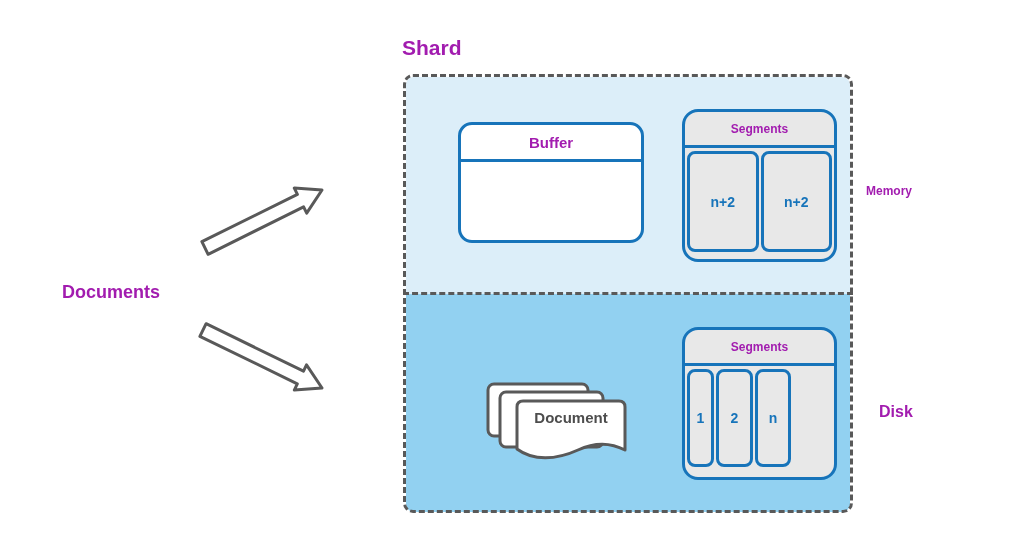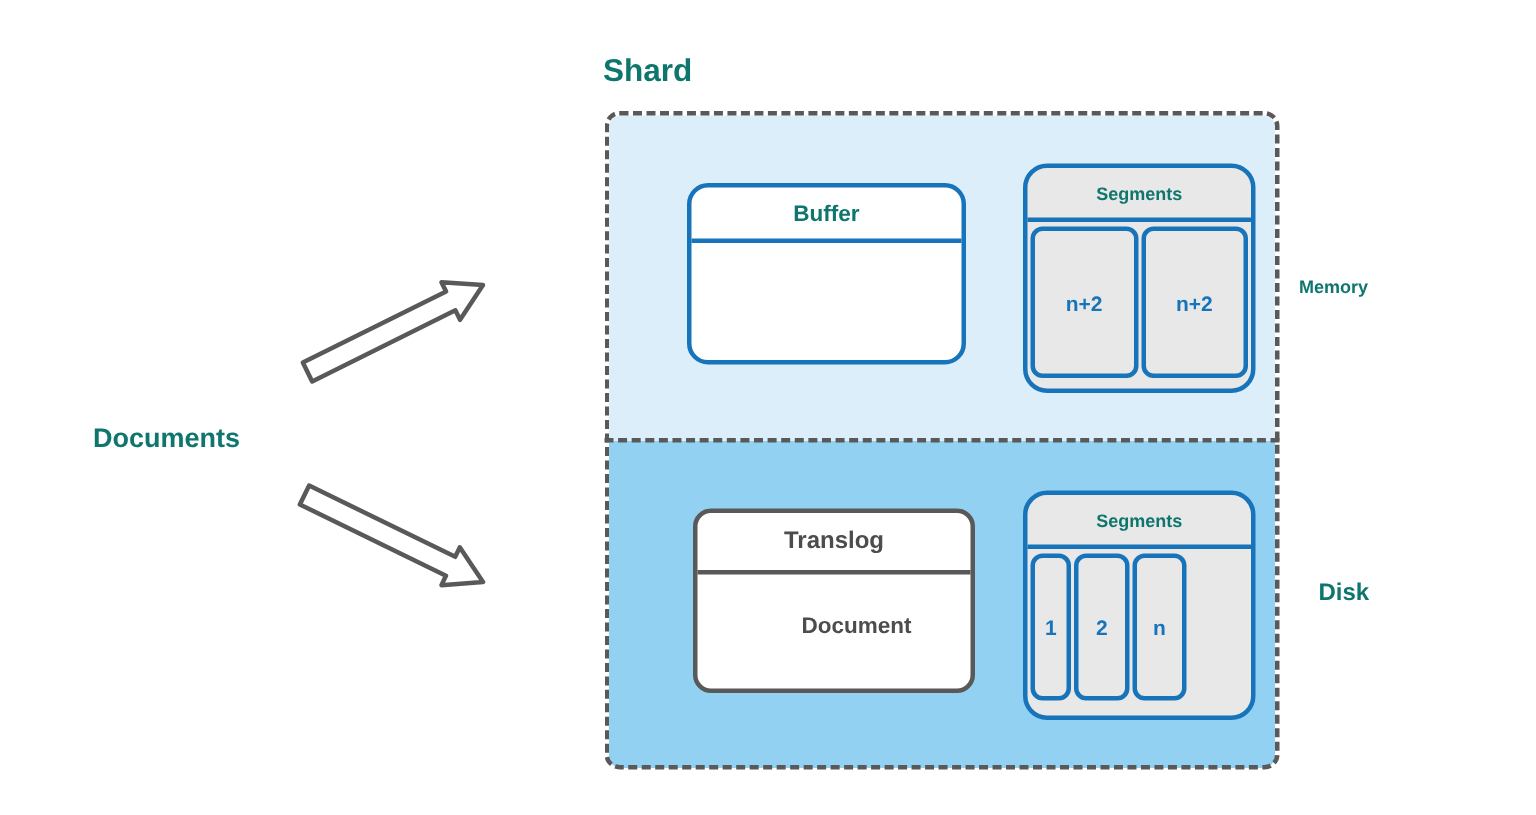--- a/index.html
+++ b/index.html
@@ -1,27 +1,27 @@
 <!DOCTYPE html>
 <html><head>
 <meta charset="utf-8">
 <style>
   html,body{margin:0;padding:0;background:#ffffff;}
   #canvas{
     position:relative;width:1024px;height:543px;background:#ffffff;
     font-family:"Liberation Sans",sans-serif;overflow:hidden;
   }
   .abs{position:absolute;}
-  .blue-text{color:#0f766e;font-weight:bold;}
+  .blue-text{color:#a21caf;font-weight:bold;}
   .gray-text{color:#4d4d4d;font-weight:bold;}
 
   #shard-title{left:402px;top:36px;font-size:21px;}
   #documents-label{left:62px;top:282px;font-size:18px;}
   #memory-label{left:866px;top:184px;font-size:12px;}
-  #disk-label{left:879px;top:387px;font-size:16px;}
+  #disk-label{left:879px;top:403px;font-size:16px;}
 
   
   #memory-bg{left:406px;top:77px;width:444px;height:217px;background:#dceef9;border-radius:8px 8px 0 0;}
   #disk-bg{left:406px;top:294px;width:444px;height:218px;background:#92d1f1;border-radius:0 0 8px 8px;}
   #shard-outline{left:403px;top:74px;width:444px;height:433px;border:3px dashed #595959;border-radius:10px;}
   #region-divider{left:403px;top:292px;width:450px;height:0;border-top:3px dashed #595959;}
 
   
   #buffer-box{left:458px;top:122px;width:180px;height:115px;background:#ffffff;border:3px solid #1774ba;border-radius:14px;}
   #buffer-box .hdr{height:34px;border-bottom:3px solid #1774ba;display:flex;align-items:center;justify-content:center;font-size:15px;}
@@ -81,23 +81,20 @@
   </div>
 
   <div class="abs segments-box" id="memory-segments-box">
     <div class="hdr blue-text">Segments</div>
     <div class="segments-body">
       <div class="segment">n+2</div>
       <div class="segment">n+2</div>
     </div>
   </div>
 
-  <div class="abs" id="translog-box">
-    <div class="hdr">Translog</div>
-  </div>
   <div class="abs gray-text" id="document-label">Document</div>
 
   <div class="abs segments-box" id="disk-segments-box">
     <div class="hdr blue-text">Segments</div>
     <div class="segments-body">
       <div class="segment" id="disk-seg-1">1</div>
       <div class="segment" id="disk-seg-2">2</div>
       <div class="segment" id="disk-seg-n">n</div>
     </div>
   </div>

